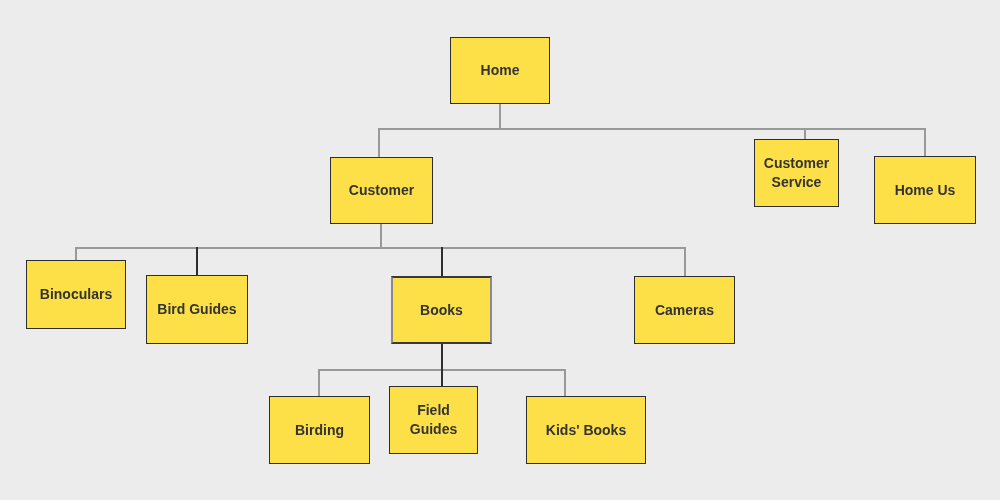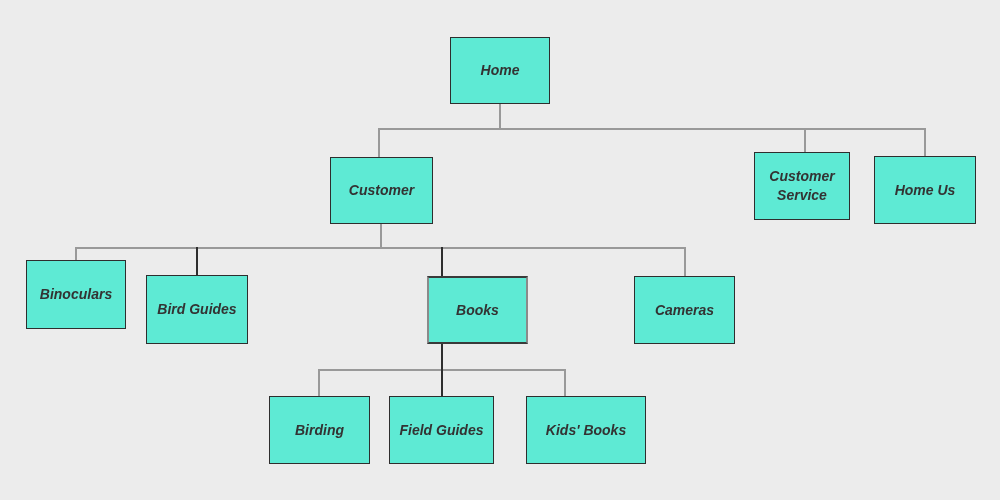--- a/index.html
+++ b/index.html
@@ -8,36 +8,34 @@
     background:#ececec;
     font-family:"Liberation Sans","DejaVu Sans",sans-serif;
     overflow:hidden;
   }
   .canvas{
     position:relative;width:1000px;height:500px;
   }
   .node{
     position:absolute;
     box-sizing:border-box;
-    background:#5eead4;
+    background:#fde047;
     border:1.5px solid #2e2e2e;
     display:flex;align-items:center;justify-content:center;
     text-align:center;
     color:#333333;
     font-weight:bold;
     font-size:14px;
     line-height:19px;
     padding:0 2px;
     cursor:pointer;
-    font-style:italic;
   }
   .node.selected{
     border-width:2px;
     border-color:#3a3a3a #8a8a8a #3a3a3a #8a8a8a;
-    margin-left:36px;
   }
   .line{
     position:absolute;
     background:#999999;
   }
   .line.dark{
     background:#2e2e2e;
   }
 </style>
 </head>
@@ -65,21 +63,21 @@
   <div class="line" style="left:564px;top:369px;width:2px;height:27px"></div>
 
   <div class="node" style="left:450px;top:37px;width:100px;height:67px">
     <span>Home</span>
   </div>
 
   <div class="node" style="left:330px;top:157px;width:103px;height:67px">
     <span>Customer</span>
   </div>
 
-  <div class="node" style="left:754px;top:152px;width:96px;height:68px">
+  <div class="node" style="left:754px;top:139px;width:85px;height:68px">
     <span>Customer Service</span>
   </div>
 
   <div class="node" style="left:874px;top:156px;width:102px;height:68px">
     <span>Home Us</span>
   </div>
 
   <div class="node" style="left:26px;top:260px;width:100px;height:69px">
     <span>Binoculars</span>
   </div>
@@ -93,21 +91,21 @@
   </div>
 
   <div class="node" style="left:634px;top:276px;width:101px;height:68px">
     <span>Cameras</span>
   </div>
 
   <div class="node" style="left:269px;top:396px;width:101px;height:68px">
     <span>Birding</span>
   </div>
 
-  <div class="node" style="left:389px;top:396px;width:105px;height:68px">
+  <div class="node" style="left:389px;top:386px;width:89px;height:68px">
     <span>Field Guides</span>
   </div>
 
   <div class="node" style="left:526px;top:396px;width:120px;height:68px">
     <span>Kids' Books</span>
   </div>
 
 </div>
 
 </body></html>

